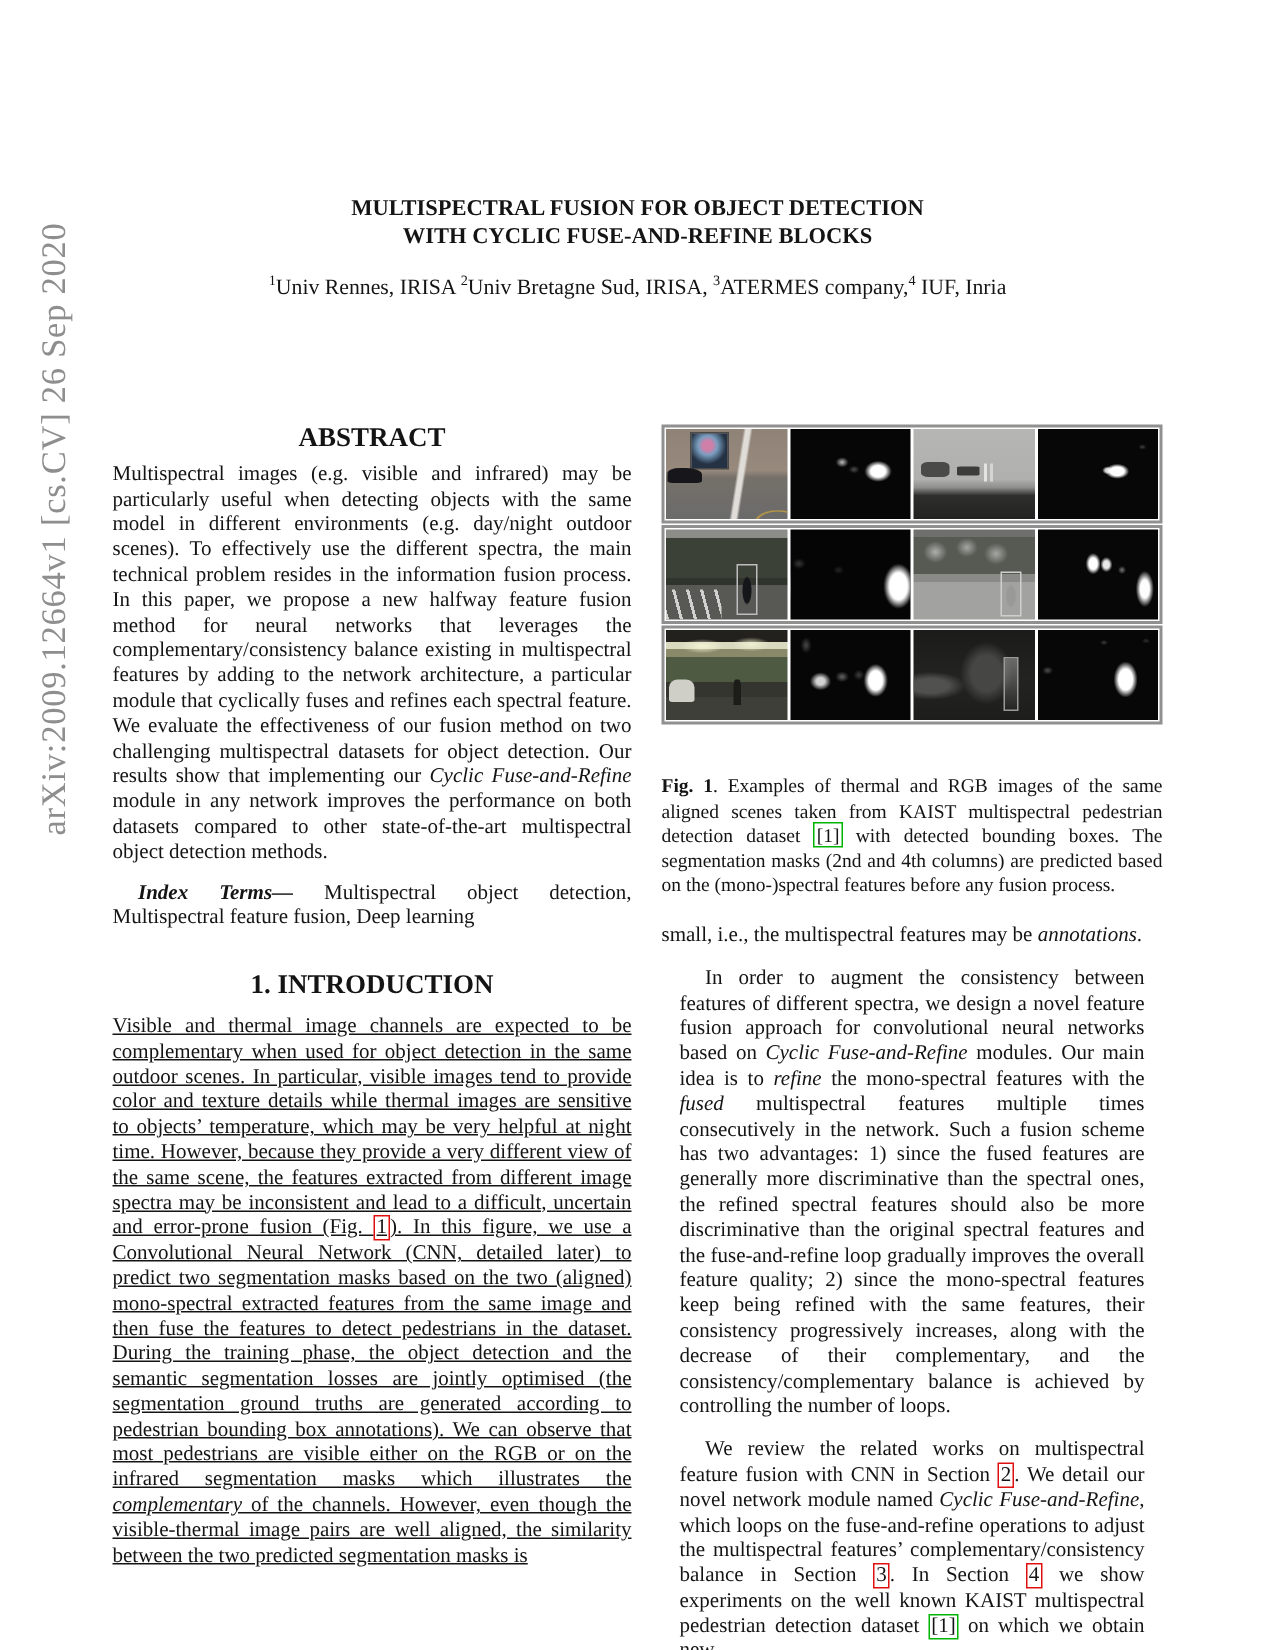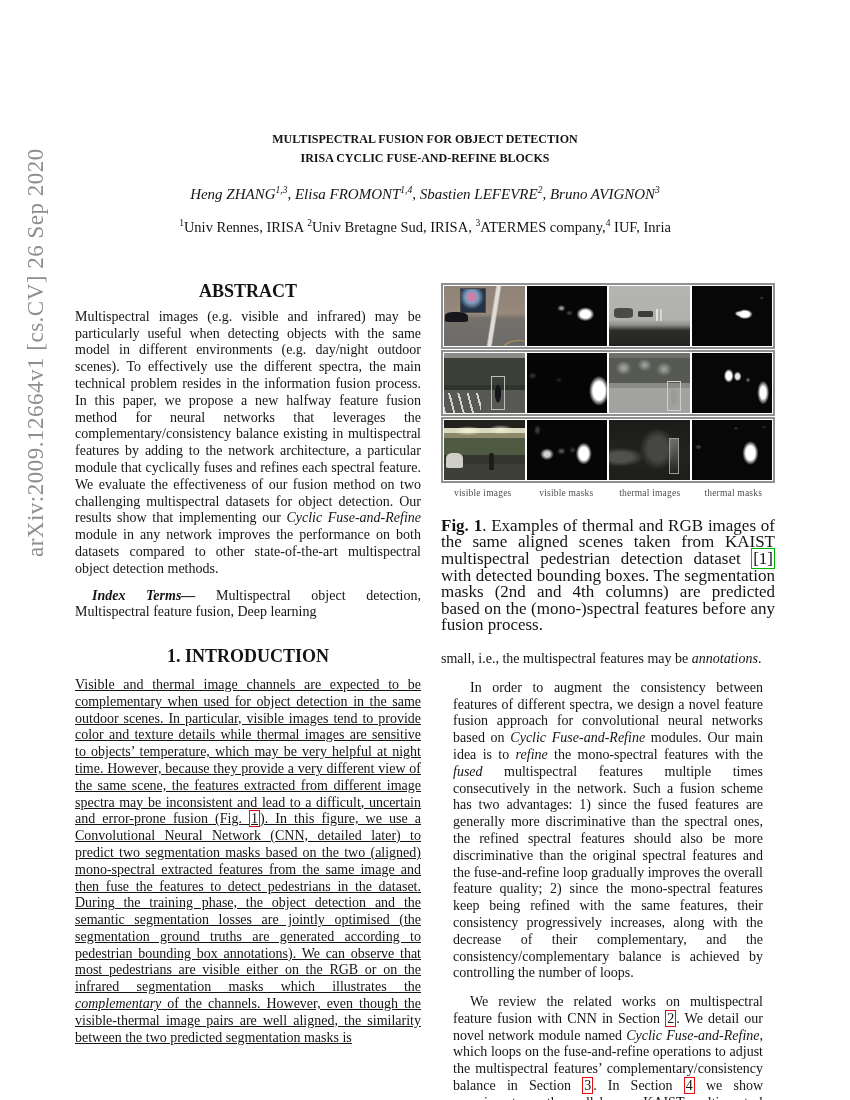--- a/index.html
+++ b/index.html
@@ -14,21 +14,21 @@
   .arxiv-banner{
     position:absolute;left:36px;top:557px;width:0;height:0;overflow:visible;
   }
   .arxiv-banner span{
     display:block;white-space:nowrap;transform:translate(-50%,-50%) rotate(-90deg);
     font-size:23px;color:#8e8e8e;letter-spacing:.5px;
   }
 
   
   .header{position:absolute;top:130px;left:0;width:850px;text-align:center;}
-  .title{font-weight:bold;font-size:12px;line-height:19px;margin:0;}
+  .title{font-weight:bold;font-size:15px;line-height:19px;margin:0;}
   .authors{font-style:italic;font-size:15px;margin-top:17px;}
   .affiliations{font-size:14.5px;margin-top:15px;}
   .r-sup{font-size:9.5px;vertical-align:6px;}
 
   
   .col{position:absolute;top:283px;text-align:justify;font-size:14px;line-height:16.8px;}
   .col-left{left:75px;width:346px;}
   .col-right{left:441px;width:334px;}
   .sec-heading{font-weight:bold;font-size:18px;text-align:center;margin:0;}
   .h-intro{margin-top:27px;margin-bottom:1px;}
@@ -122,38 +122,37 @@
     background:linear-gradient(180deg, rgba(168,168,166,.55), rgba(70,70,68,.15));}
   .c-r3tm{background:
     radial-gradient(ellipse 8px 12px at 73% 55%, #ffffff 58%, rgba(0,0,0,0) 100%),
     radial-gradient(ellipse 4px 3px at 8% 45%, rgba(150,150,150,.5), rgba(0,0,0,0) 90%),
     radial-gradient(ellipse 3px 2px at 55% 14%, rgba(125,125,125,.45), rgba(0,0,0,0) 90%),
     radial-gradient(ellipse 3px 2px at 90% 12%, rgba(110,110,110,.4), rgba(0,0,0,0) 90%),
     #070707;}
 
   .fig-labels{display:flex;margin-top:2px;}
   .fig-labels span{flex:1;text-align:center;font-size:9.5px;color:#4f4f4f;letter-spacing:.2px;}
-  .caption{margin-top:16px;font-size:17px;line-height:16.6px;text-align:justify;}
+  .caption{margin-top:33px;font-size:13px;line-height:16.6px;text-align:justify;}
   .p-right-first{margin-top:17px;}
 </style>
 </head>
 <body>
 
 <div class="page">
 
   <div class="arxiv-banner">
     <span>arXiv:2009.12664v1  [cs.CV]  26 Sep 2020</span>
   </div>
 
   <div class="header">
     <div class="title">
       <div>MULTISPECTRAL FUSION FOR OBJECT DETECTION</div>
-      <div>IRISA CYCLIC FUSE-AND-REFINE BLOCKS</div>
+      <div>WITH CYCLIC FUSE-AND-REFINE BLOCKS</div>
     </div>
-    <div class="authors"><span>Heng ZHANG</span><span class="r-sup">1,3</span><span>, </span><span>Elisa FROMONT</span><span class="r-sup">1,4</span><span>, </span><span>Sbastien LEFEVRE</span><span class="r-sup">2</span><span>, </span><span>Bruno AVIGNON</span><span class="r-sup">3</span></div>
     <div class="affiliations"><span class="r-sup">1</span><span>Univ Rennes, IRISA </span><span class="r-sup">2</span><span>Univ Bretagne Sud, IRISA, </span><span class="r-sup">3</span><span>ATERMES company,</span><span class="r-sup">4</span><span> IUF, Inria</span></div>
   </div>
 
   <div class="col col-left">
     <h2 class="sec-heading">ABSTRACT</h2>
     <p class="p-abstract"><span>Multispectral images (e.g. visible and infrared) may be particularly useful when detecting objects with the same model in different environments (e.g. day/night outdoor scenes). To effectively use the different spectra, the main technical problem resides in the information fusion process. In this paper, we propose a new halfway feature fusion method for neural networks that leverages the complementary/consistency balance existing in multispectral features by adding to the network architecture, a particular module that cyclically fuses and refines each spectral feature. We evaluate the effectiveness of our fusion method on two challenging multispectral datasets for object detection. Our results show that implementing our </span><span class="r-i">Cyclic Fuse-and-Refine</span><span> module in any network improves the performance on both datasets compared to other state-of-the-art multispectral object detection methods.</span></p>
     <p class="p-index"><span class="r-bi">Index Terms—</span><span> Multispectral object detection, Multispectral feature fusion, Deep learning</span></p>
     <h2 class="sec-heading h-intro">1. INTRODUCTION</h2>
     <p class="p-body"><span>Visible and thermal image channels are expected to be complementary when used for object detection in the same outdoor scenes. In particular, visible images tend to provide color and texture details while thermal images are sensitive to objects’ temperature, which may be very helpful at night time. However, because they provide a very different view of the same scene, the features extracted from different image spectra may be inconsistent and lead to a difficult, uncertain and error-prone fusion (Fig. </span><span class="r-refred">1</span><span>). In this figure, we use a Convolutional Neural Network (CNN, detailed later) to predict two segmentation masks based on the two (aligned) mono-spectral extracted features from the same image and then fuse the features to detect pedestrians in the dataset. During the training phase, the object detection and the semantic segmentation losses are jointly optimised (the segmentation ground truths are generated according to pedestrian bounding box annotations). We can observe that most pedestrians are visible either on the RGB or on the infrared segmentation masks which illustrates the </span><span class="r-i">complementary</span><span> of the channels. However, even though the visible-thermal image pairs are well aligned, the similarity between the two predicted segmentation masks is</span></p>
   </div>
@@ -172,26 +171,20 @@
         <div class="cell c-r2vm"></div>
         <div class="cell c-r2t"></div>
         <div class="cell c-r2tm"></div>
       </div>
       <div class="fig-row">
         <div class="cell c-r3v"></div>
         <div class="cell c-r3vm"></div>
         <div class="cell c-r3t"></div>
         <div class="cell c-r3tm"></div>
       </div>
-      <div class="fig-labels">
-        <span>visible images</span>
-        <span>visible masks</span>
-        <span>thermal images</span>
-        <span>thermal masks</span>
-      </div>
     </div>
 
     <p class="caption"><span class="r-b">Fig. 1</span><span>. Examples of thermal and RGB images of the same aligned scenes taken from KAIST multispectral pedestrian detection dataset </span><span class="r-refgreen">[1]</span><span> with detected bounding boxes. The segmentation masks (2nd and 4th columns) are predicted based on the (mono-)spectral features before any fusion process.</span></p>
 
     <p class="p-noindent p-right-first"><span>small, i.e., the multispectral features may be </span><span class="r-i">annotations</span><span>.</span></p>
     <p class="p-indent"><span>In order to augment the consistency between features of different spectra, we design a novel feature fusion approach for convolutional neural networks based on </span><span class="r-i">Cyclic Fuse-and-Refine</span><span> modules. Our main idea is to </span><span class="r-i">refine</span><span> the mono-spectral features with the </span><span class="r-i">fused</span><span> multispectral features multiple times consecutively in the network. Such a fusion scheme has two advantages: 1) since the fused features are generally more discriminative than the spectral ones, the refined spectral features should also be more discriminative than the original spectral features and the fuse-and-refine loop gradually improves the overall feature quality; 2) since the mono-spectral features keep being refined with the same features, their consistency progressively increases, along with the decrease of their complementary, and the consistency/complementary balance is achieved by controlling the number of loops.</span></p>
     <p class="p-indent"><span>We review the related works on multispectral feature fusion with CNN in Section </span><span class="r-refred">2</span><span>. We detail our novel network module named </span><span class="r-i">Cyclic Fuse-and-Refine</span><span>, which loops on the fuse-and-refine operations to adjust the multispectral features’ complementary/consistency balance in Section </span><span class="r-refred">3</span><span>. In Section </span><span class="r-refred">4</span><span> we show experiments on the well known KAIST multispectral pedestrian detection dataset </span><span class="r-refgreen">[1]</span><span> on which we obtain new</span></p>
   </div>
 
 </div>

